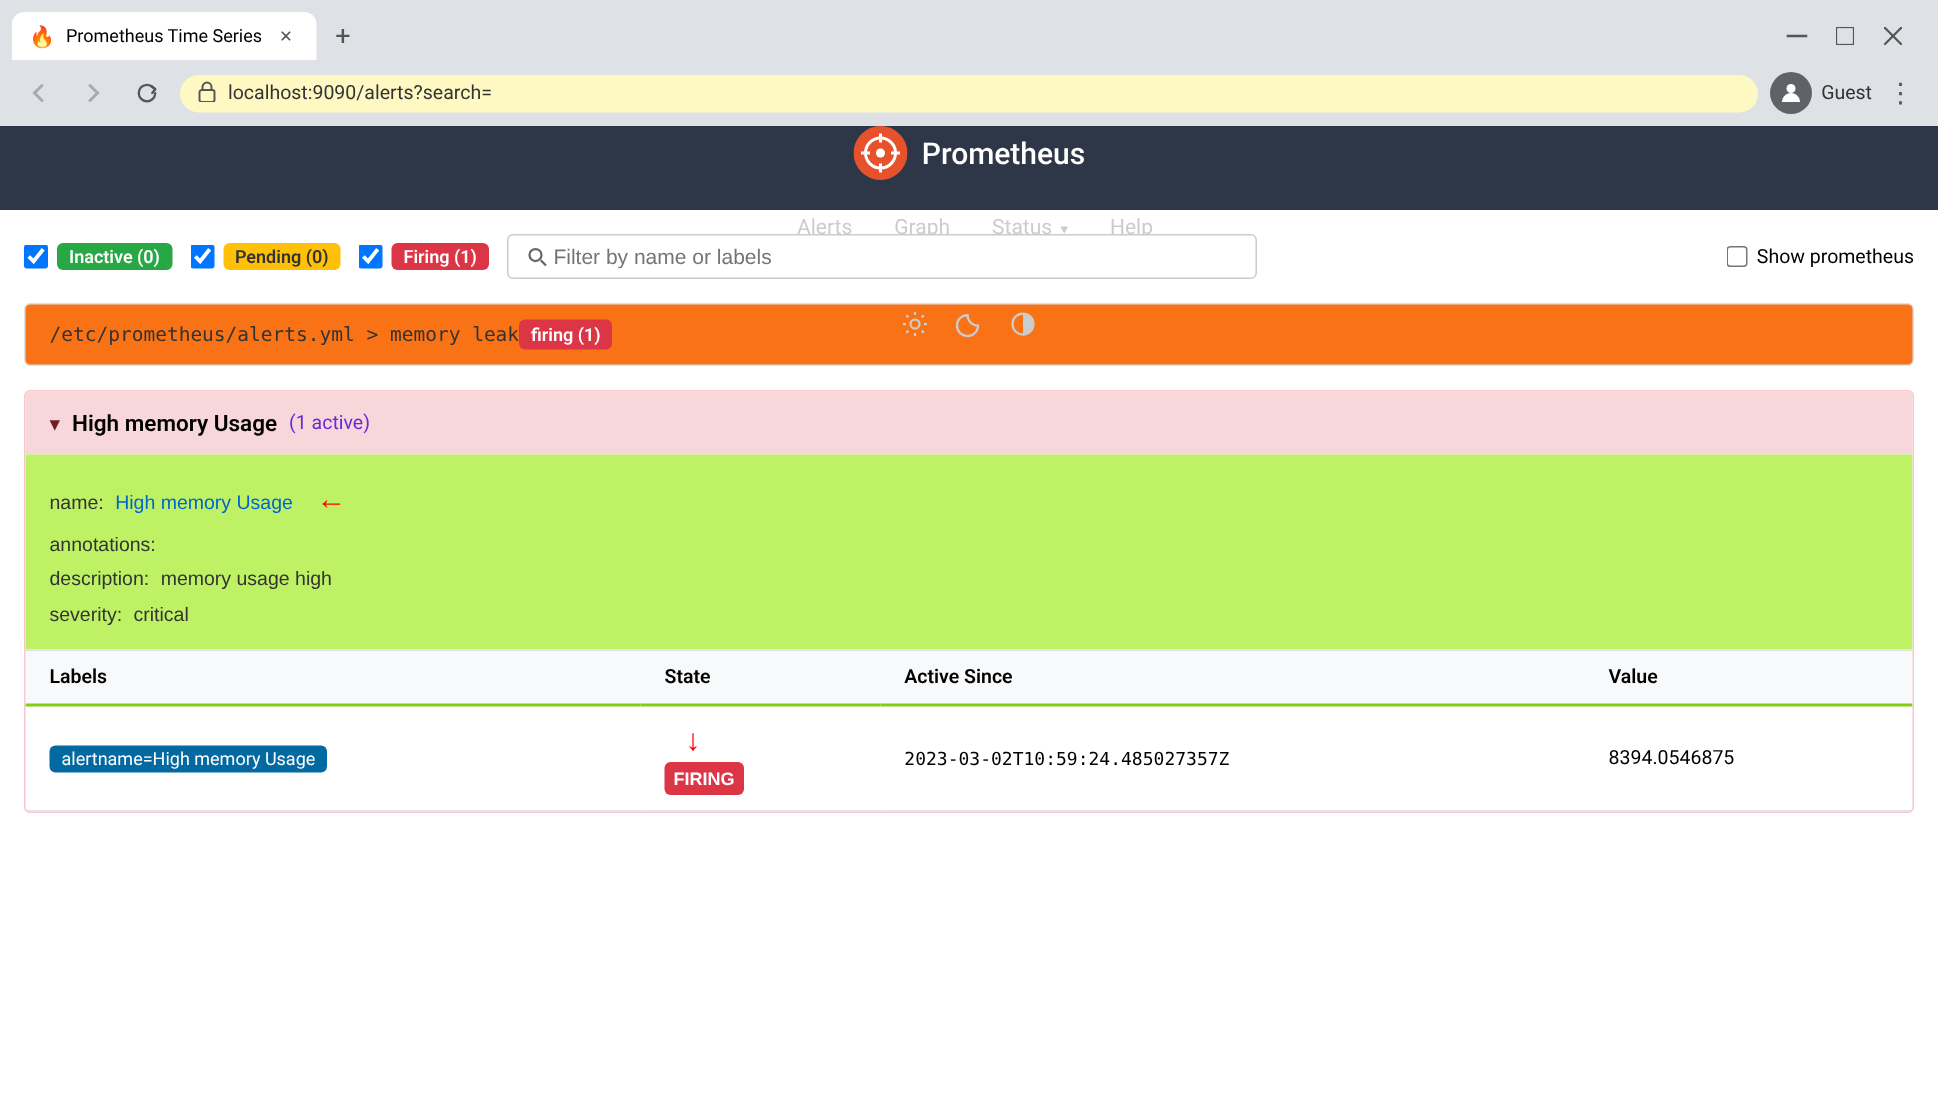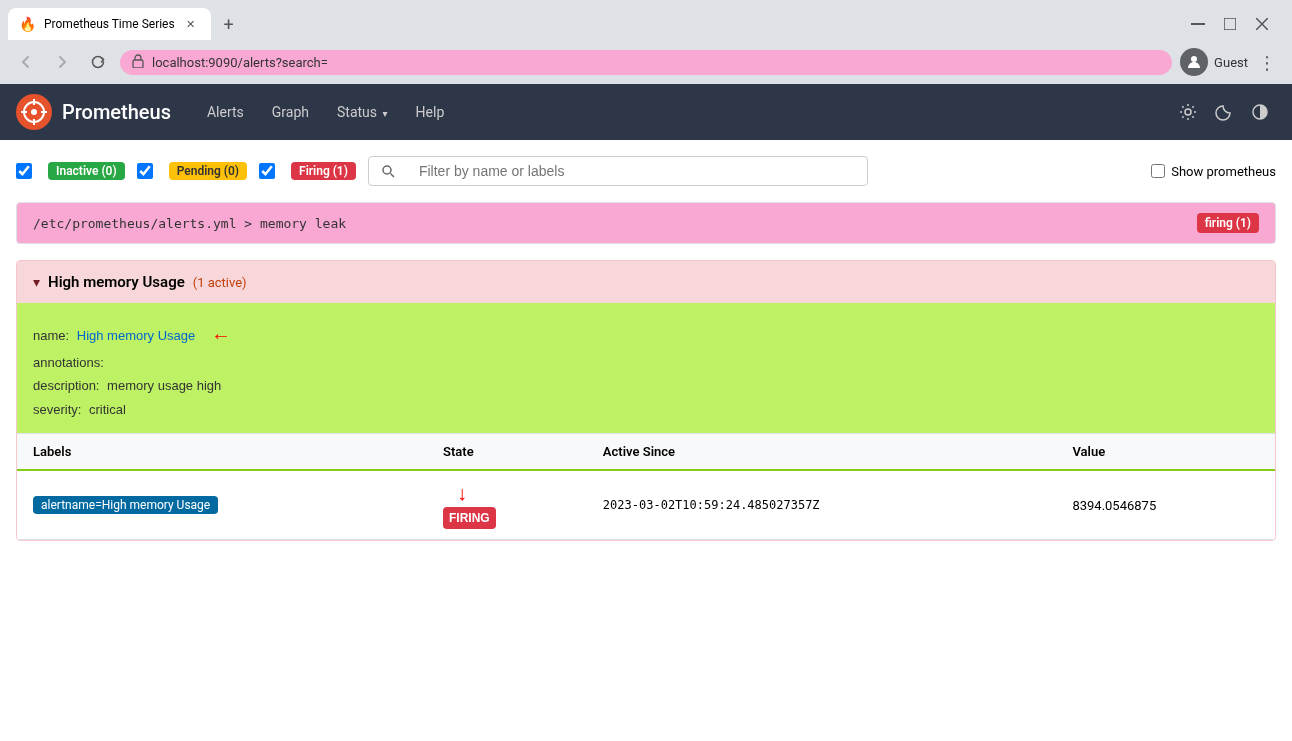--- a/index.html
+++ b/index.html
@@ -14,58 +14,58 @@
     .tab-close { width: 16px; height: 16px; display: flex; align-items: center; justify-content: center; border-radius: 50%; font-size: 11px; cursor: pointer; color: #555; }
     .new-tab-btn { width: 28px; height: 28px; display: flex; align-items: center; justify-content: center; border-radius: 50%; font-size: 18px; cursor: pointer; color: #555; }
     .spacer { flex: 1; }
     .window-controls { display: flex; gap: 4px; align-items: center; padding-right: 8px; }
     .win-btn { width: 28px; height: 28px; display: flex; align-items: center; justify-content: center; border-radius: 50%; cursor: pointer; color: #555; font-size: 16px; }
 
     
     .address-bar { display: flex; align-items: center; padding: 6px 12px; gap: 8px; background: #dee1e6; height: 44px; }
     .nav-btn { width: 28px; height: 28px; display: flex; align-items: center; justify-content: center; border-radius: 50%; cursor: pointer; color: #555; font-size: 16px; }
     .nav-btn.disabled { color: #aaa; cursor: default; }
-    .url-bar { flex: 1; display: flex; align-items: center; background: #f9a8d4; border-radius: 20px; padding: 4px 12px; gap: 8px; font-size: 13px; color: #333; }
+    .url-bar { flex: 1; display: flex; align-items: center; background: #fef9c3; border-radius: 20px; padding: 4px 12px; gap: 8px; font-size: 13px; color: #333; }
     .url-lock { font-size: 12px; color: #555; }
     .url-text { flex: 1; }
     .profile-area { display: flex; align-items: center; gap: 6px; }
     .profile-icon { width: 28px; height: 28px; border-radius: 50%; background: #5f6368; display: flex; align-items: center; justify-content: center; color: white; font-size: 16px; }
     .menu-dots { font-size: 18px; color: #555; cursor: pointer; padding: 4px; }
 
     
-    .prom-navbar { background: #2d3748; display: flex; align-items: center; padding: 0 16px; height: 56px; gap: 16px; }
+    .prom-navbar { background: #2d3748; display: flex; align-items: center; padding: 0 16px; height: 56px; gap: 16px; flex-direction: column; }
     .prom-logo { display: flex; align-items: center; gap: 10px; }
     .prom-logo-icon { width: 36px; height: 36px; }
     .prom-logo-text { color: #fff; font-size: 20px; font-weight: 500; }
     .prom-nav-items { display: flex; align-items: center; gap: 4px; margin-left: 8px; }
     .prom-nav-item { color: #ccc; padding: 8px 12px; text-decoration: none; font-size: 14px; cursor: pointer; border-radius: 4px; }
     .prom-nav-spacer { flex: 1; }
     .prom-nav-icons { display: flex; align-items: center; gap: 4px; }
     .prom-icon-btn { width: 32px; height: 32px; display: flex; align-items: center; justify-content: center; color: #ccc; cursor: pointer; border-radius: 4px; font-size: 16px; }
 
     
     .main-content { padding: 16px; }
 
     
     .filter-row { display: flex; align-items: center; gap: 12px; margin-bottom: 16px; }
-    .filter-badge { display: flex; align-items: center; gap: 16px; cursor: pointer; }
+    .filter-badge { display: flex; align-items: center; gap: 6px; cursor: pointer; }
     .filter-checkbox { width: 16px; height: 16px; }
     .badge { padding: 2px 8px; border-radius: 4px; font-size: 12px; font-weight: 600; color: #fff; }
     .badge-green { background: #28a745; }
     .badge-yellow { background: #ffc107; color: #333; }
     .badge-red { background: #dc3545; }
-    .search-container { flex: 1; max-width: 500px; display: flex; align-items: center; background: #fff; border: 1px solid #ccc; border-radius: 4px; padding: 6px 12px; gap: 24px; }
+    .search-container { flex: 1; max-width: 500px; display: flex; align-items: center; background: #fff; border: 1px solid #ccc; border-radius: 4px; padding: 6px 12px; gap: 4px; }
     .search-icon { color: #666; font-size: 14px; }
     .search-input { border: none; outline: none; flex: 1; font-size: 14px; color: #333; }
     .annotation-check { display: flex; align-items: center; gap: 6px; margin-left: auto; cursor: pointer; }
     .annotation-checkbox { width: 14px; height: 14px; }
     .annotation-label { font-size: 13px; }
 
     
-    .breadcrumb-row { display: flex; align-items: center; justify-content: space-between; padding: 10px 16px; border: 1px solid #dee2e6; background: #f9a8d4; margin-bottom: 16px; border-radius: 4px; }
+    .breadcrumb-row { display: flex; align-items: center; padding: 10px 16px; border: 1px solid #dee2e6; background: #f97316; margin-bottom: 16px; border-radius: 4px; }
     .breadcrumb-text { font-size: 13px; color: #333; font-family: monospace; }
     .firing-badge { background: #dc3545; color: #fff; padding: 3px 8px; border-radius: 4px; font-size: 12px; font-weight: 600; }
 
     
     .alert-section { border: 1px solid #f5c6cb; border-radius: 4px; overflow: hidden; margin-bottom: 16px; }
     .alert-header { background: #f8d7da; padding: 12px 16px; display: flex; align-items: center; gap: 8px; cursor: pointer; }
     .alert-header-title { font-size: 15px; font-weight: 600; }
     .alert-details { background: #bef264; padding: 12px 16px; font-family: Liberation Sans, sans-serif; font-size: 13px; line-height: 1.8; }
     .detail-key { color: #333; }
     .detail-link { color: #0066cc; text-decoration: none; }
@@ -224,21 +224,21 @@
 
   <div class="breadcrumb-row">
     <span class="breadcrumb-text">/etc/prometheus/alerts.yml &gt; memory leak</span>
     <span class="firing-badge">firing (1)</span>
   </div>
 
   <div class="alert-section">
     <div class="alert-header">
       <span style="color:#721c24; font-size:14px;">▾</span>
       <span class="alert-header-title">High memory Usage</span>
-      <span style="color:#c2410c; font-size:13px;">(1 active)</span>
+      <span style="color:#6d28d9; font-size:13px;">(1 active)</span>
     </div>
 
     <div class="alert-details">
       <div>
         <span class="detail-key">name:</span>
         <span style="margin-left:4px;">
           <a class="detail-link">High memory Usage</a>
         </span>
         <span style="margin-left:12px; color:red; font-size:20px;">←</span>
       </div>

